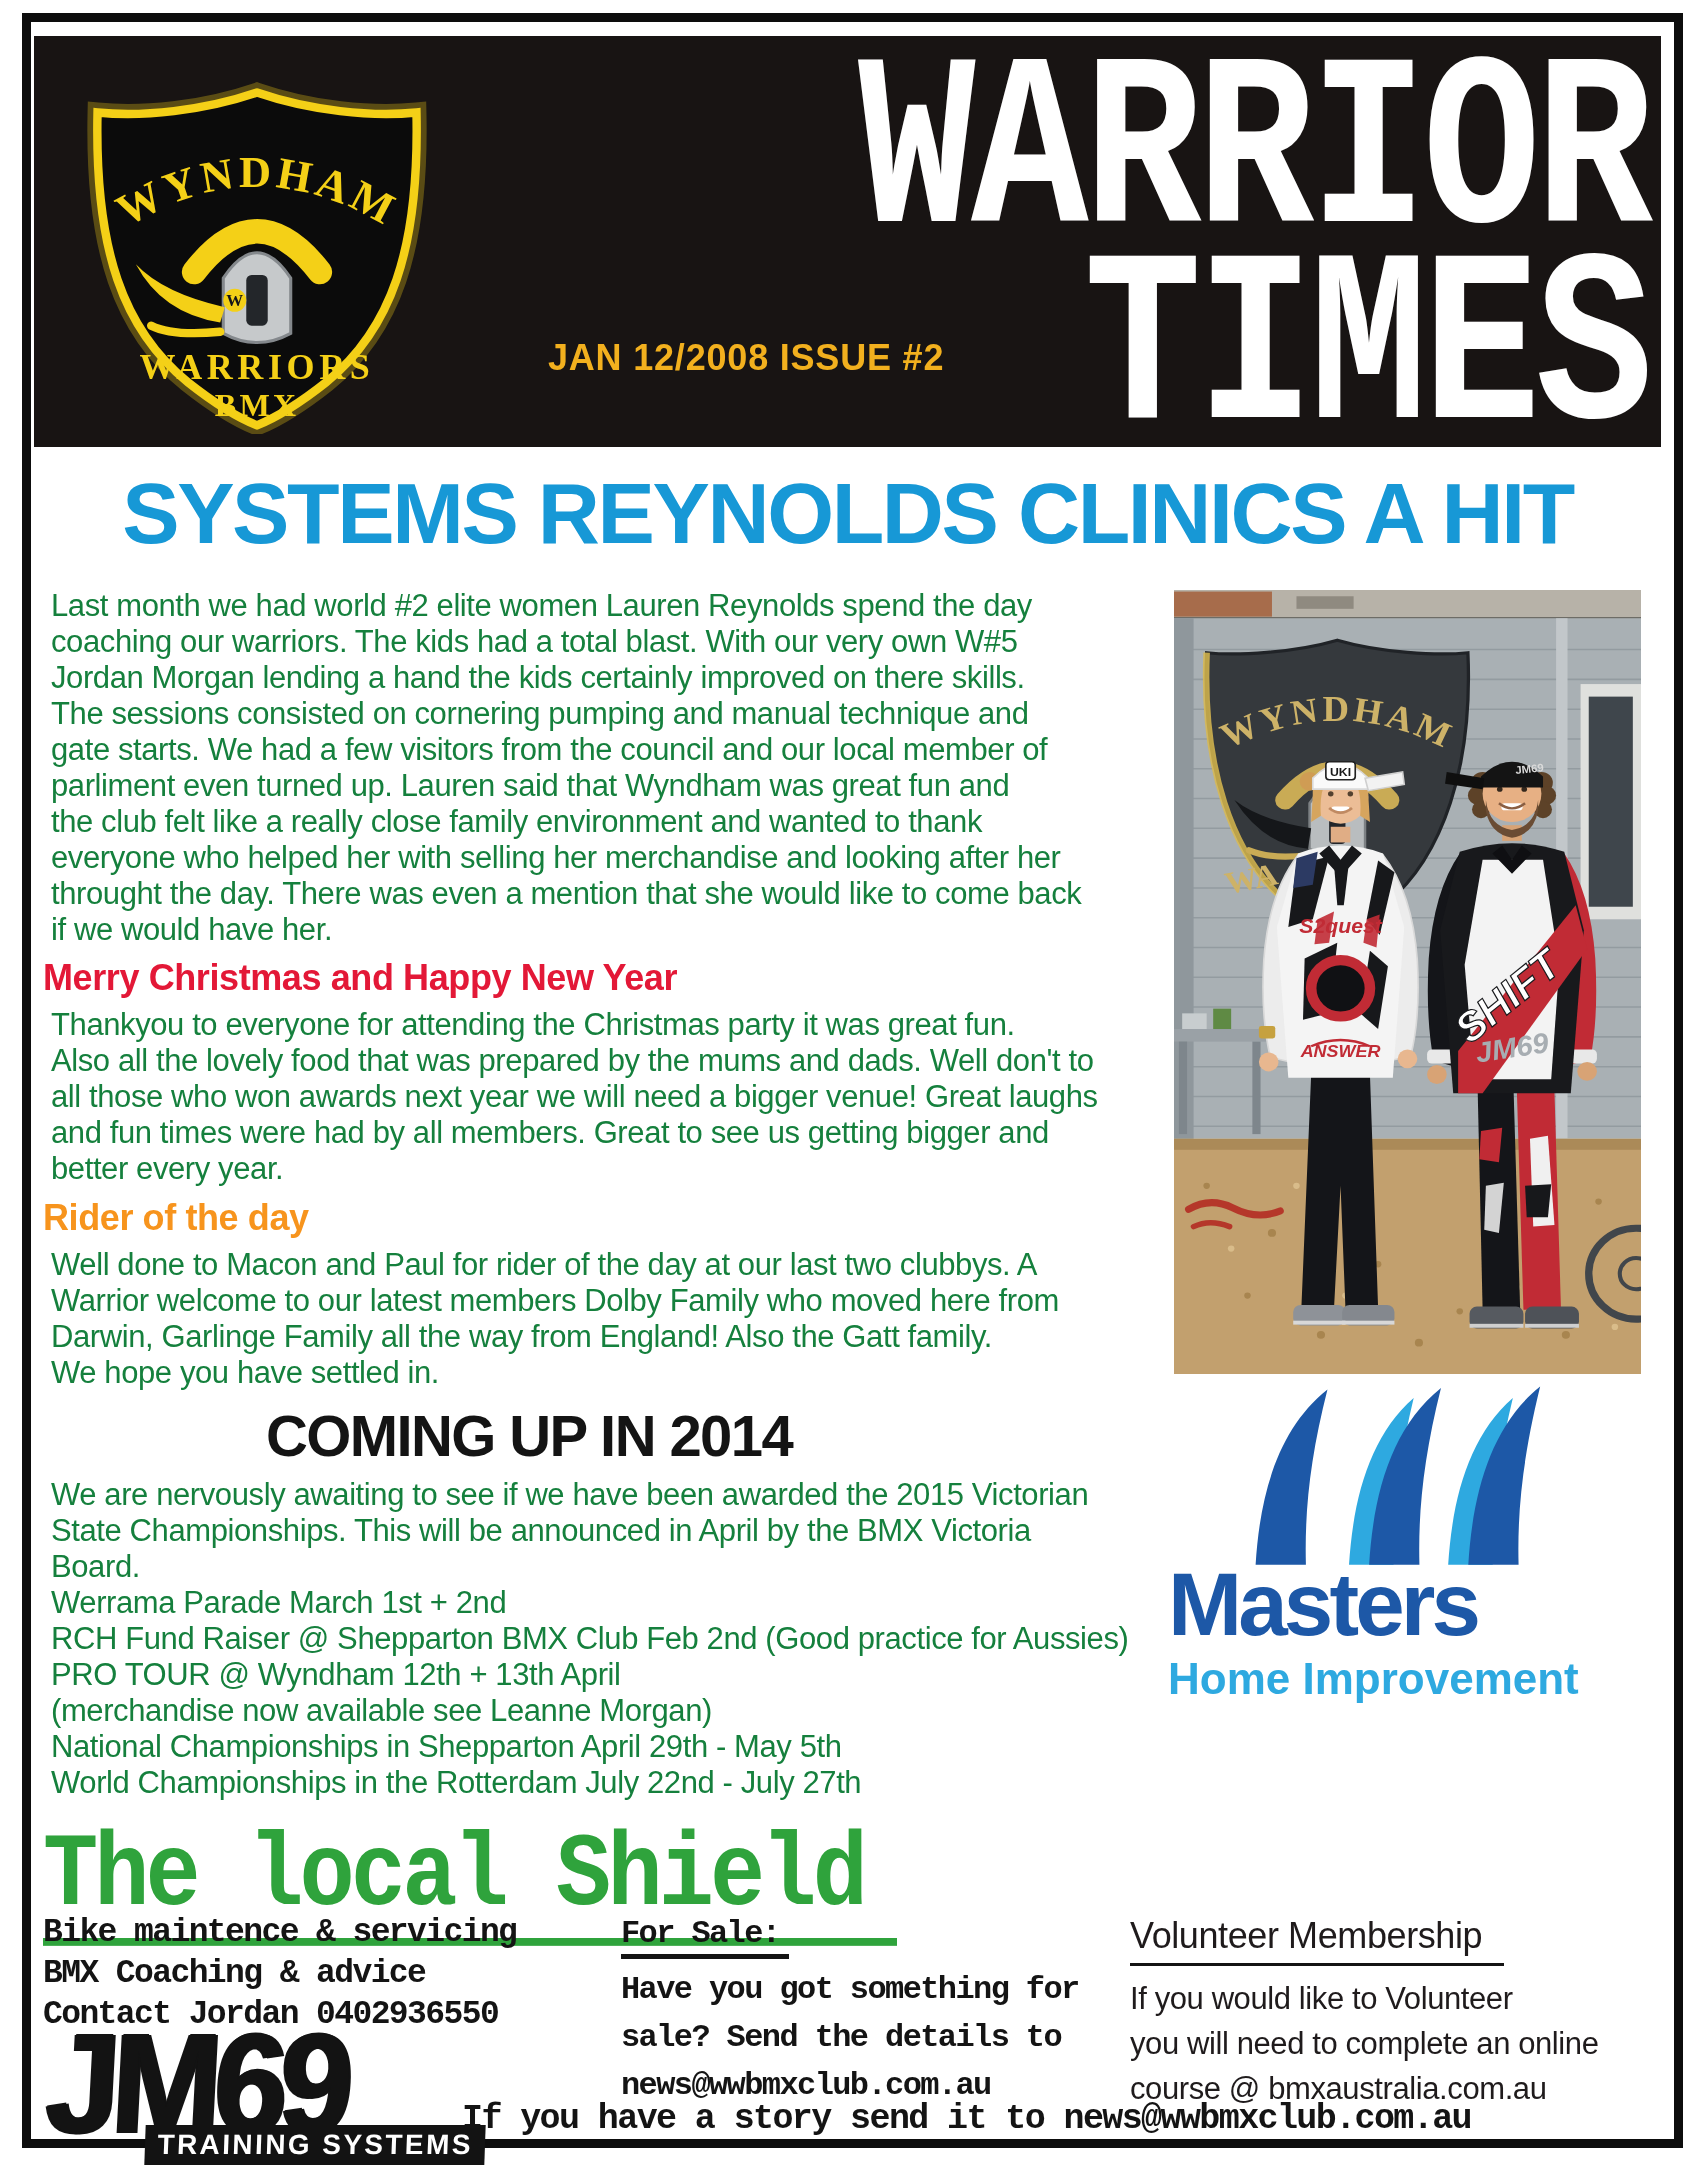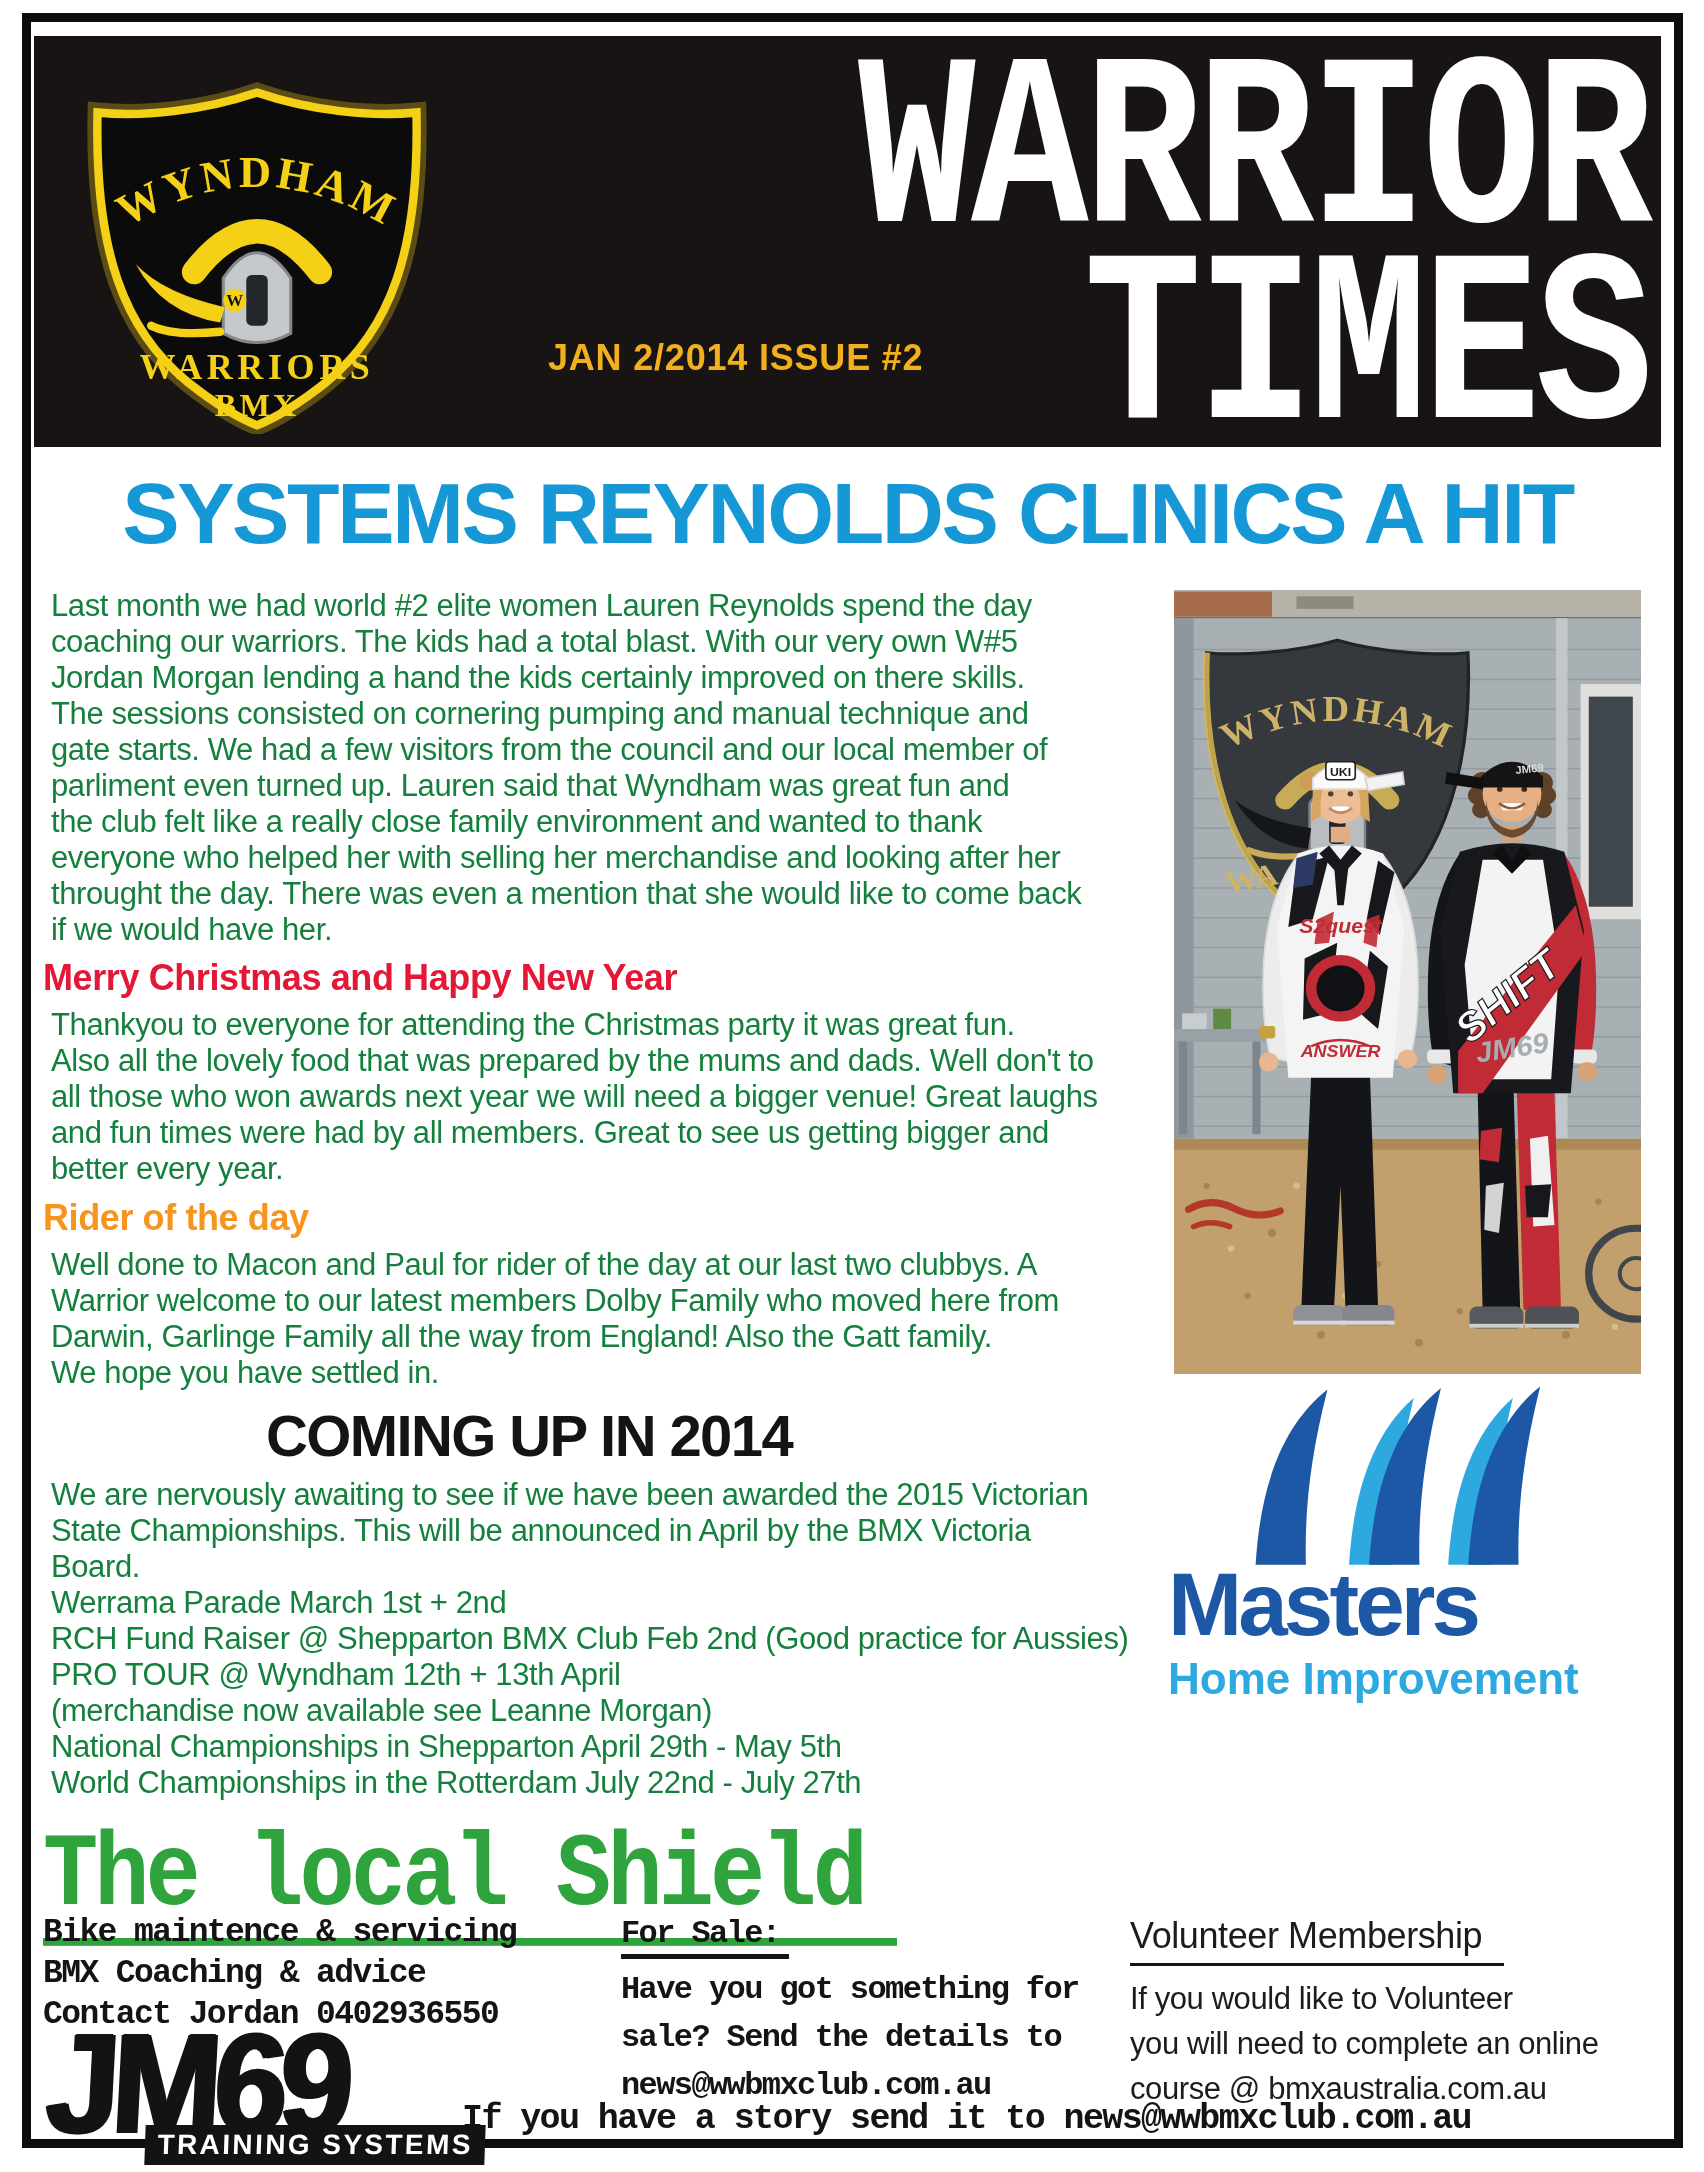--- a/index.html
+++ b/index.html
@@ -91,21 +91,21 @@
       <path d="M196,262 Q240,196 284,262 L284,334 Q240,358 196,334 Z" fill="#c6c9cb" stroke="#84888c" stroke-width="4"></path>
       <rect x="226" y="258" width="28" height="66" rx="7" fill="#23262a"></rect>
       <path d="M198,300 Q118,282 82,244 Q116,308 192,320 Z" fill="#f4d017"></path>
       <path d="M192,332 Q130,338 102,324" stroke="#f4d017" stroke-width="11" fill="none" stroke-linecap="round"></path>
       <circle cx="211" cy="291" r="15" fill="#f4d017"></circle>
       <text x="211" y="299" text-anchor="middle" font-family="Liberation Serif,serif" font-weight="bold" font-size="22" fill="#15161a">W</text>
       <text x="240" y="394" text-anchor="middle" font-family="Liberation Serif,serif" font-weight="bold" font-size="47" fill="#f4d017" letter-spacing="6">WARRIORS</text>
       <text x="240" y="442" text-anchor="middle" font-family="Liberation Serif,serif" font-weight="bold" font-size="42" fill="#f4d017" letter-spacing="4">BMX</text>
     </svg>
 
-    <div class="issue-line">JAN 2/2014 ISSUE #2</div>
+    <div class="issue-line">JAN 12/2008 ISSUE #2</div>
     <div class="mast-title">WARRIOR
 TIMES</div>
   </header>
 
   <h1 class="headline">SYSTEMS REYNOLDS CLINICS A HIT</h1>
 
   <div class="left-col">
     <p class="body-text">Last month we had world #2 elite women Lauren Reynolds spend the day
 coaching our warriors. The kids had a total blast. With our very own W#5
 Jordan Morgan lending a hand the kids certainly improved on there skills.

